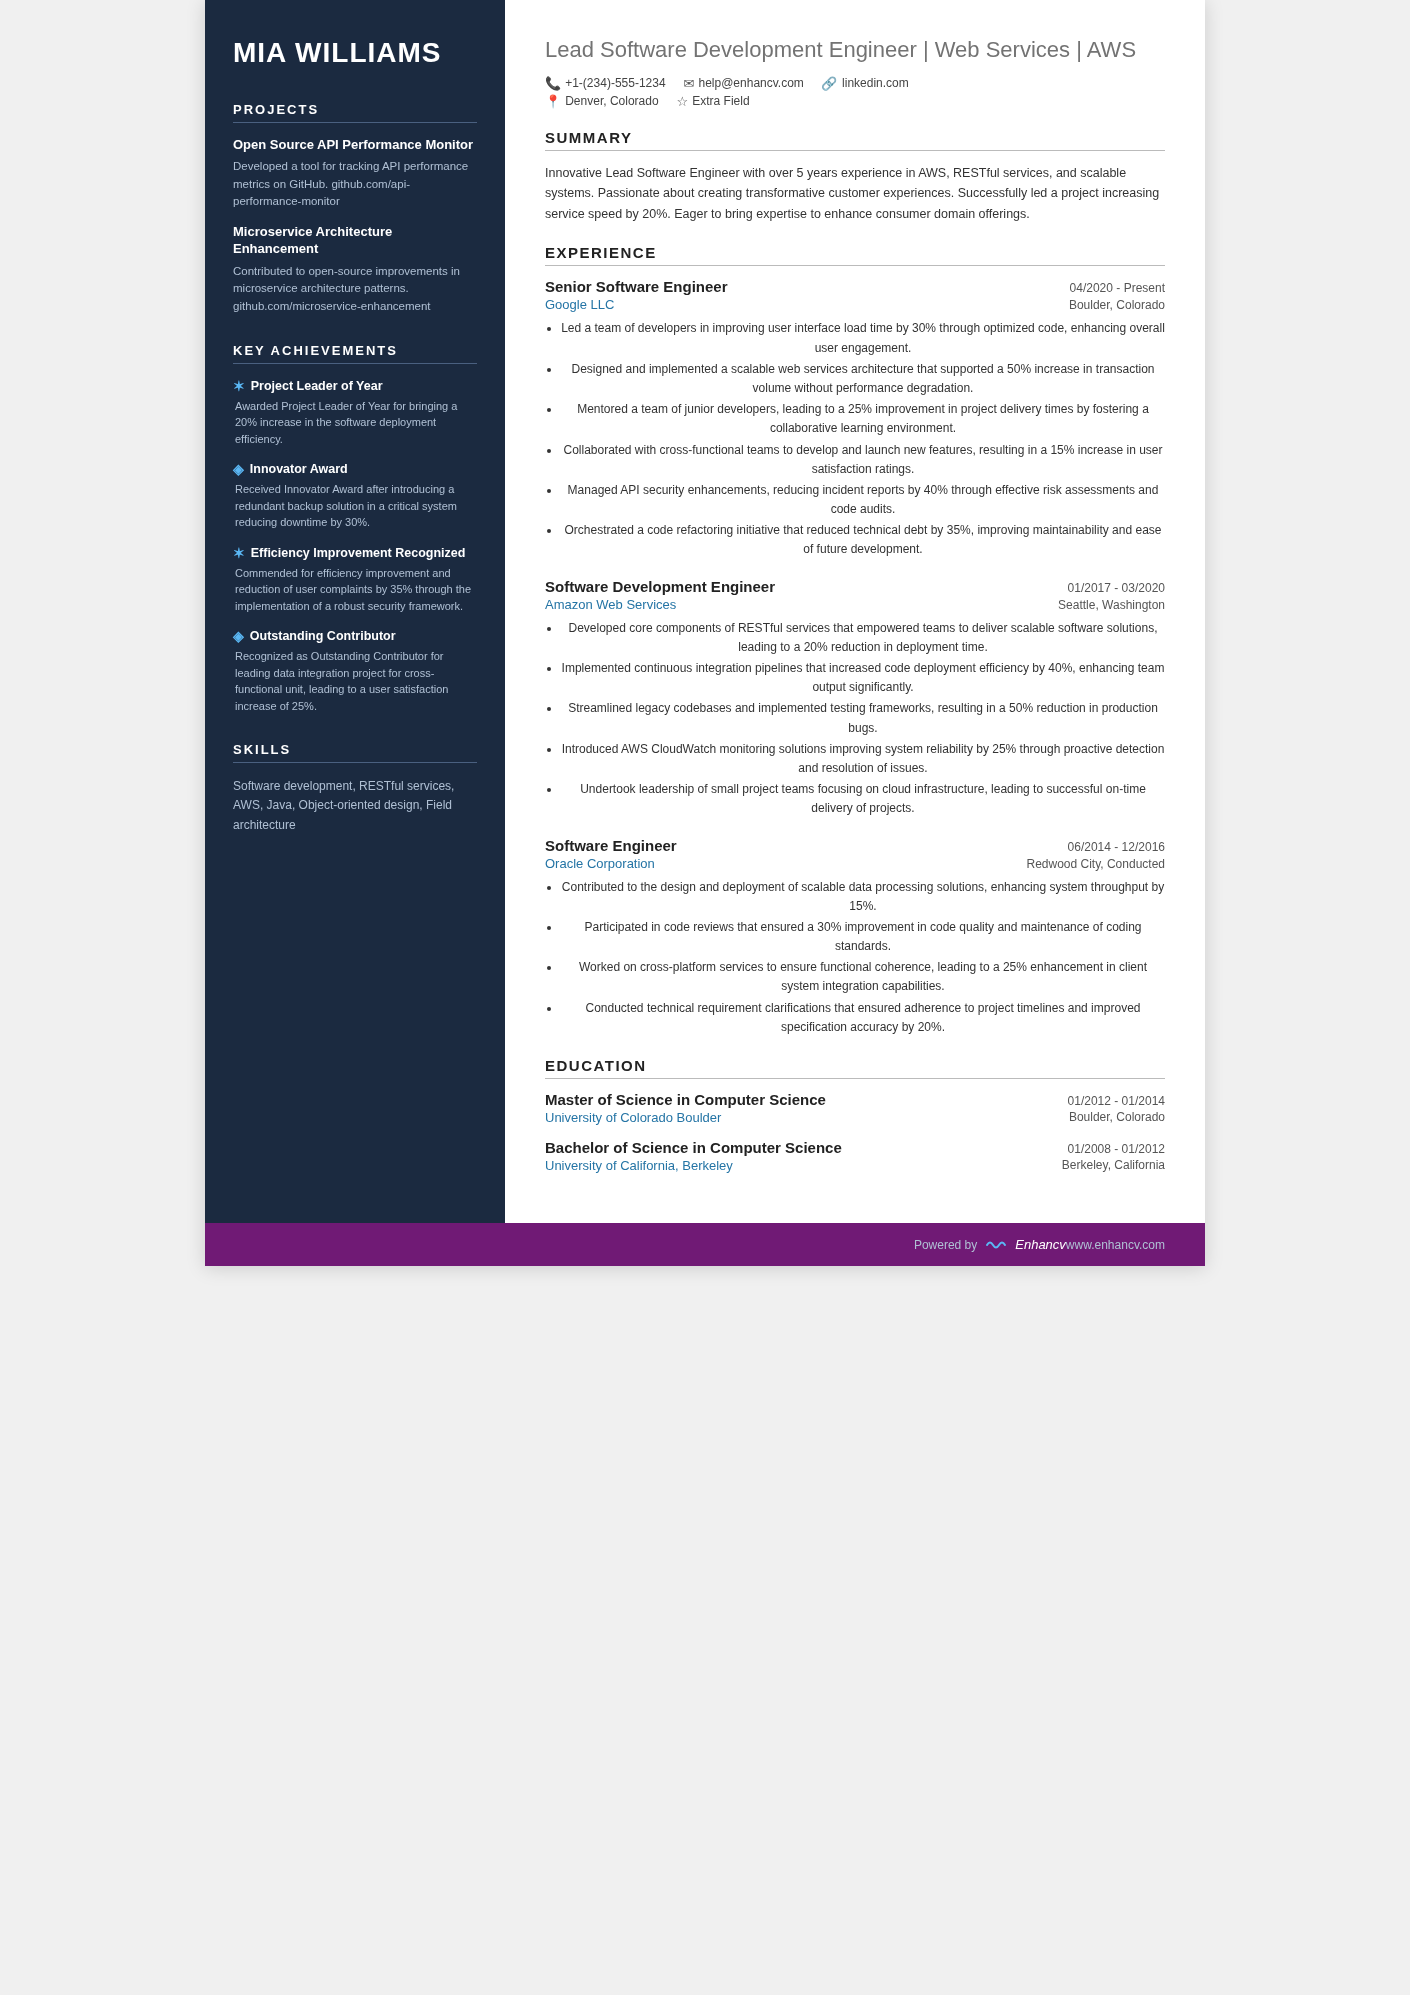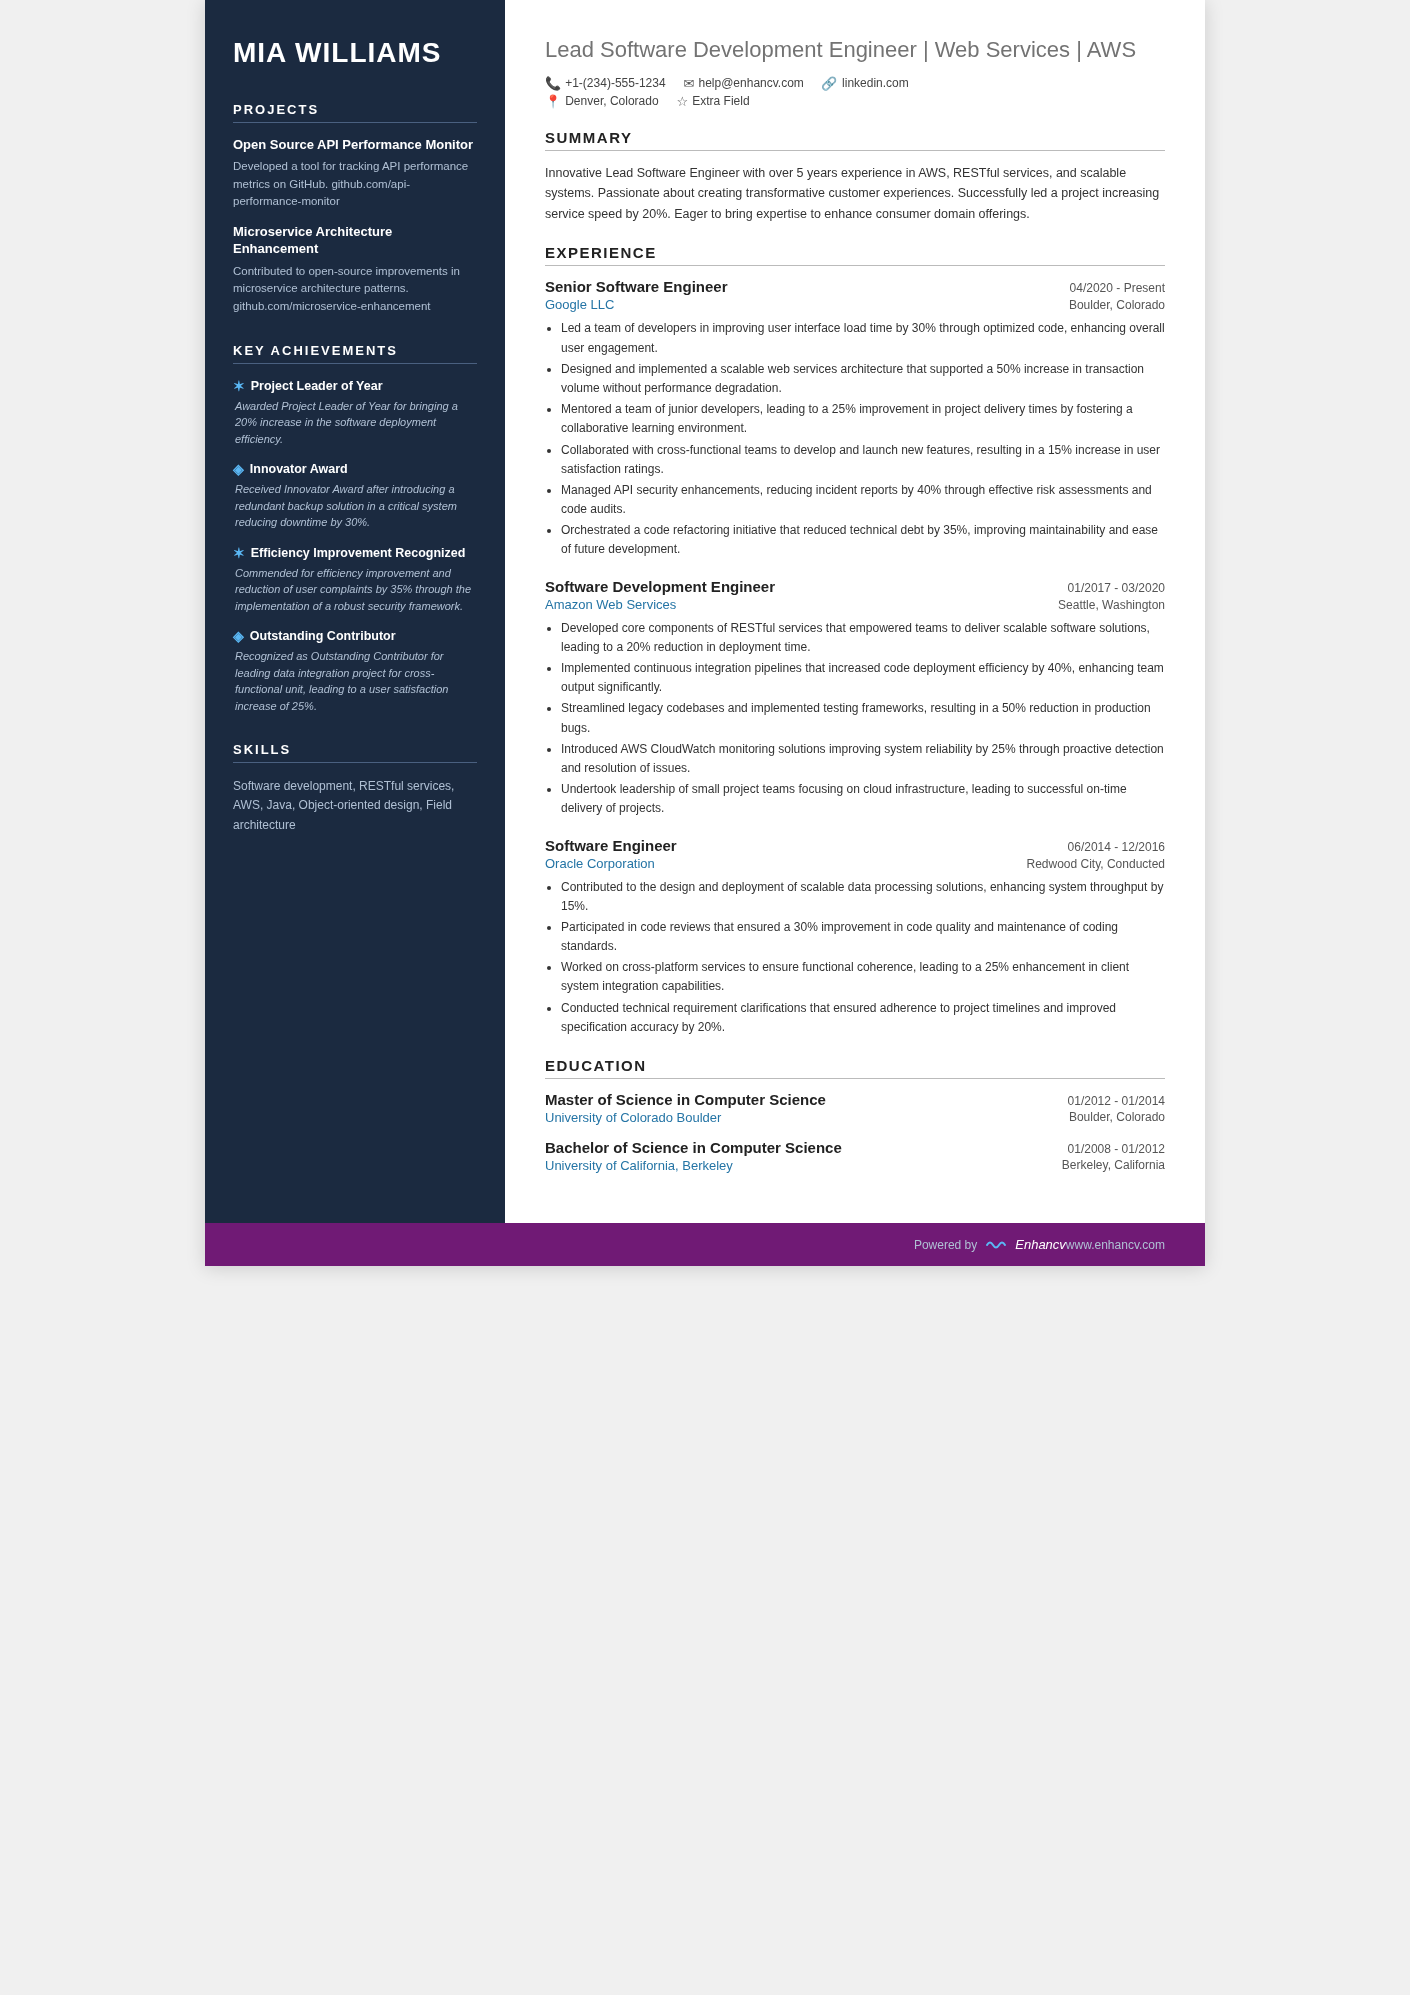--- a/index.html
+++ b/index.html
@@ -73,21 +73,20 @@
     .achievement-icon {
       color: #5bb8f5;
       font-size: 14px;
     }
     .achievement-desc {
       font-size: 11px;
       color: #b0c0d4;
       line-height: 1.5;
       font-family: Arial, sans-serif;
       padding-left: 2px;
-      font-style: italic;
     }
     .skills-text {
       font-size: 12px;
       color: #b0c0d4;
       line-height: 1.6;
       font-family: Arial, sans-serif;
     }
     
     .main {
       flex: 1;
@@ -136,20 +135,21 @@
       font-family: Arial, sans-serif;
     }
     .summary-text {
       font-size: 12.5px;
       color: #333;
       line-height: 1.65;
       font-family: Arial, sans-serif;
     }
     .exp-entry {
       margin-bottom: 18px;
+      text-align: center;
     }
     .exp-header {
       display: flex;
       justify-content: space-between;
       align-items: baseline;
       margin-bottom: 2px;
     }
     .exp-role {
       font-size: 15px;
       font-weight: bold;

